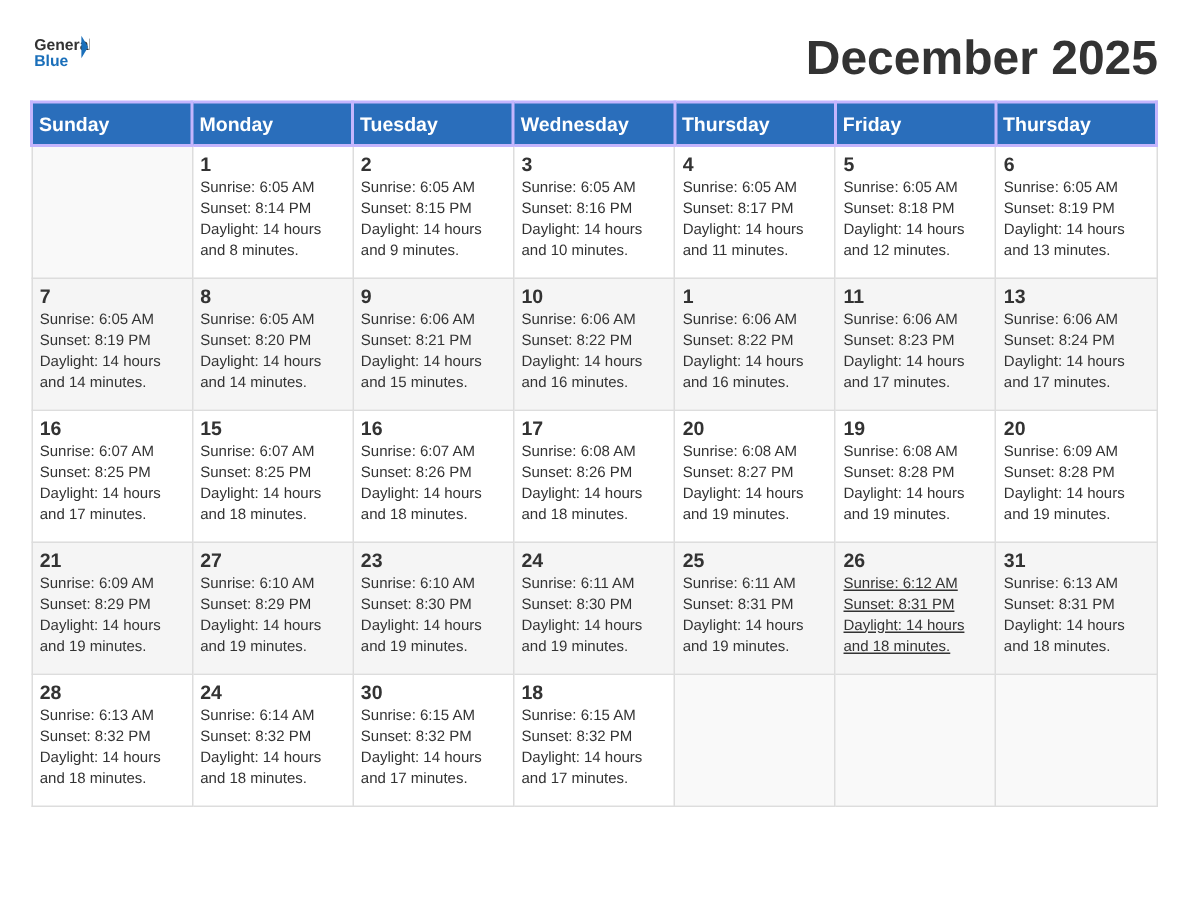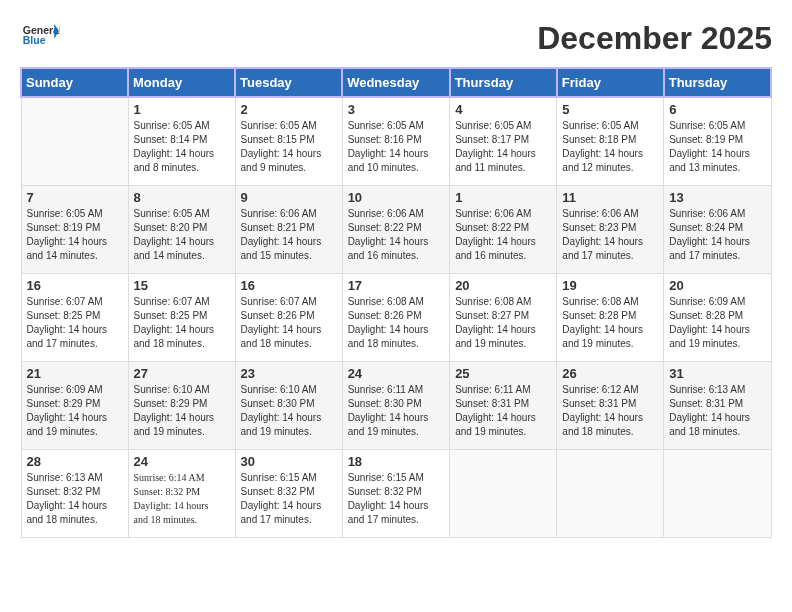--- a/index.html
+++ b/index.html
@@ -284,21 +284,21 @@
         </td>
         <td>
           <span class="day-num">25</span>
           <div class="day-info" style="white-space: pre-wrap;">Sunrise: 6:11 AM
 Sunset: 8:31 PM
 Daylight: 14 hours
 and 19 minutes.</div>
         </td>
         <td>
           <span class="day-num">26</span>
-          <div class="day-info" style="white-space: pre-wrap;">Sunrise: 6:12 AM
+          <div class="day-info" style="white-space: pre-wrap; text-decoration: underline;">Sunrise: 6:12 AM
 Sunset: 8:31 PM
 Daylight: 14 hours
 and 18 minutes.</div>
         </td>
         <td>
           <span class="day-num">31</span>
           <div class="day-info" style="white-space: pre-wrap;">Sunrise: 6:13 AM
 Sunset: 8:31 PM
 Daylight: 14 hours
 and 18 minutes.</div>
@@ -307,21 +307,21 @@
       <tr>
         <td>
           <span class="day-num">28</span>
           <div class="day-info" style="white-space: pre-wrap;">Sunrise: 6:13 AM
 Sunset: 8:32 PM
 Daylight: 14 hours
 and 18 minutes.</div>
         </td>
         <td>
           <span class="day-num">24</span>
-          <div class="day-info" style="white-space: pre-wrap; font-family: Liberation Serif, serif;">Sunrise: 6:14 AM
+          <div class="day-info" style="white-space: pre-wrap;">Sunrise: 6:14 AM
 Sunset: 8:32 PM
 Daylight: 14 hours
 and 18 minutes.</div>
         </td>
         <td>
           <span class="day-num">30</span>
           <div class="day-info" style="white-space: pre-wrap;">Sunrise: 6:15 AM
 Sunset: 8:32 PM
 Daylight: 14 hours
 and 17 minutes.</div>

